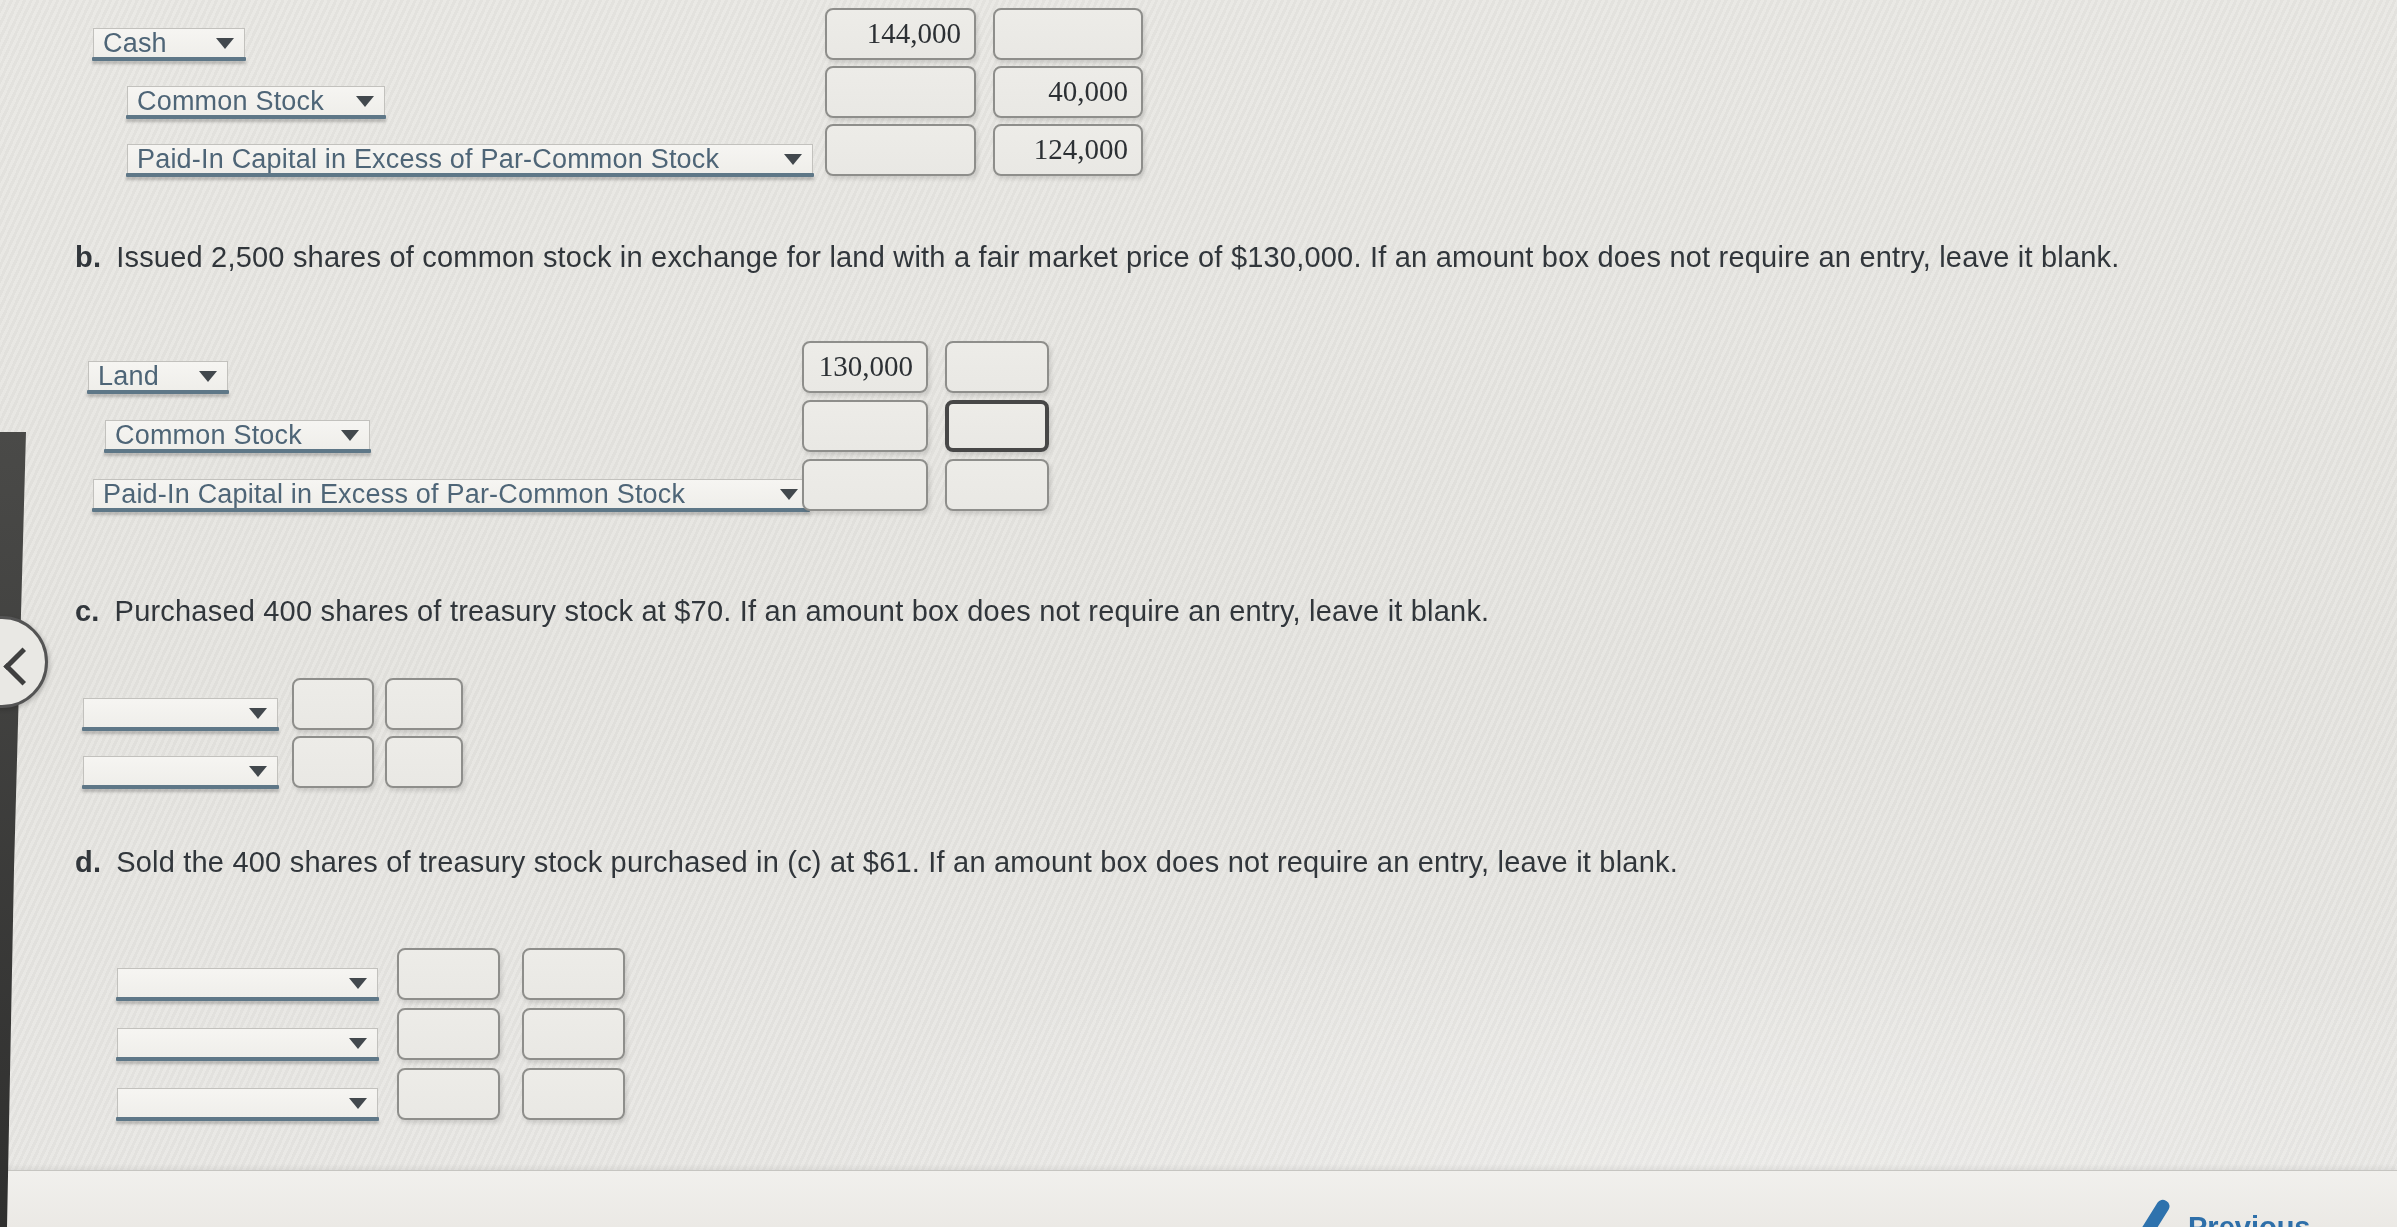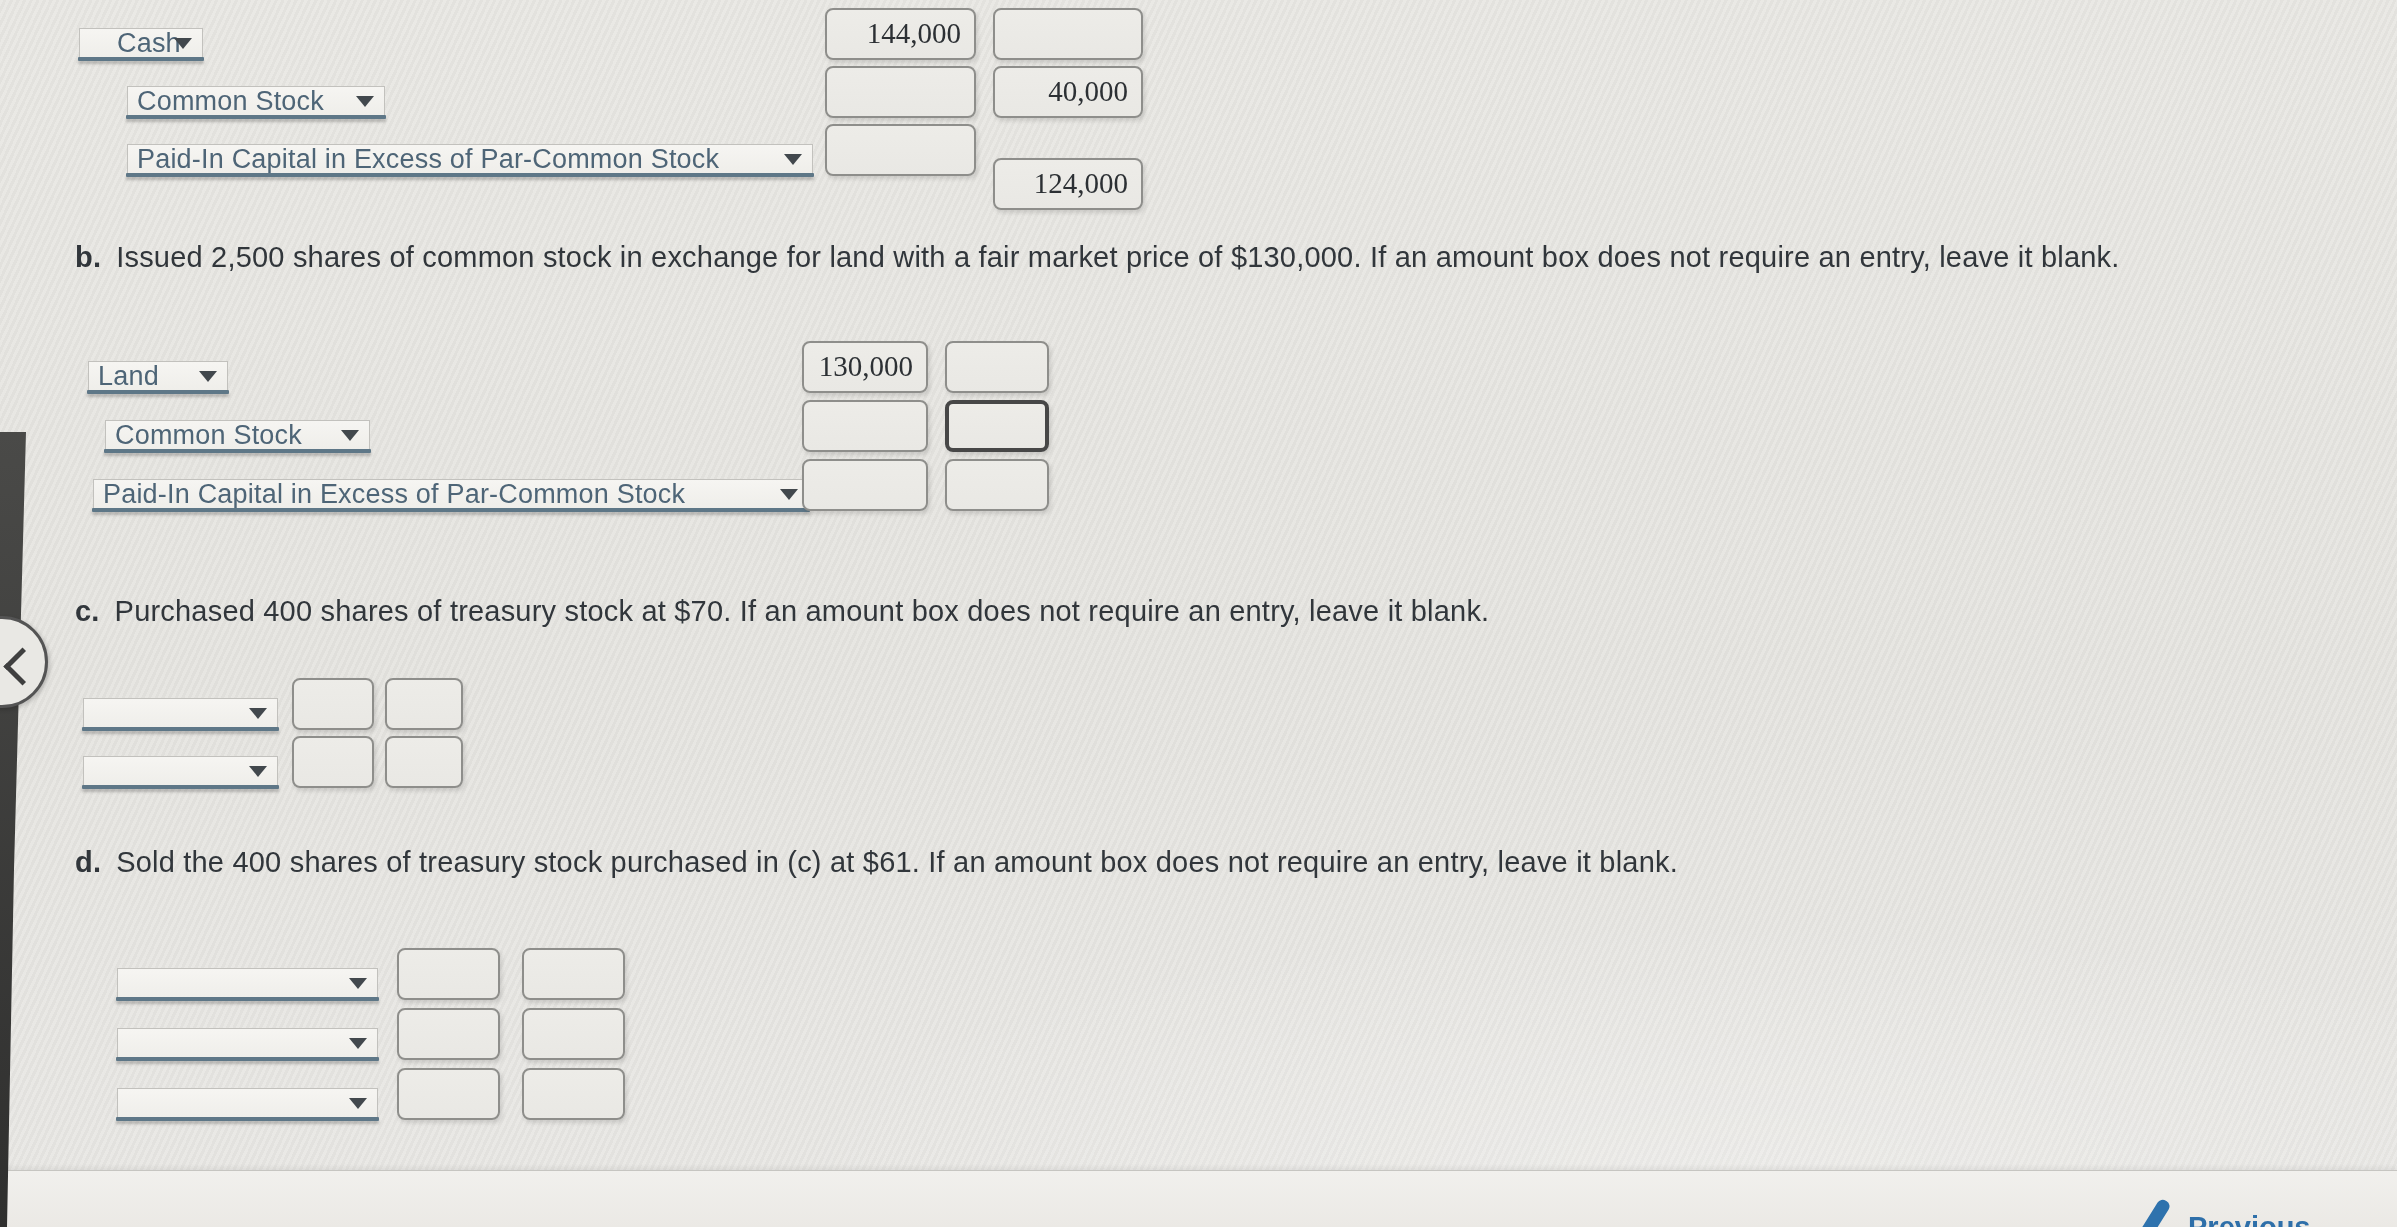--- a/index.html
+++ b/index.html
@@ -87,42 +87,42 @@
     transform:rotate(45deg);
   }
 </style>
 </head>
 <body>
 
 <div class="screen">
 
   <div class="journal" style="top:8px;height:174px;">
     <div class="jrow" style="top:0;">
-      <div class="acct-select" style="left:79px;width:124px;padding-left:28px;">
+      <div class="acct-select" style="left:93px;width:152px;">
         <span class="acct-label">Cash</span>
         <span class="dd-arrow"></span>
       </div>
       <div class="amt" style="left:825px;width:151px;">144,000</div>
       <div class="amt" style="left:993px;width:150px;"></div>
     </div>
     <div class="jrow" style="top:58px;">
       <div class="acct-select" style="left:127px;width:258px;">
         <span class="acct-label">Common Stock</span>
         <span class="dd-arrow"></span>
       </div>
       <div class="amt" style="left:825px;width:151px;"></div>
       <div class="amt" style="left:993px;width:150px;">40,000</div>
     </div>
     <div class="jrow" style="top:116px;">
       <div class="acct-select" style="left:127px;width:686px;">
         <span class="acct-label">Paid-In Capital in Excess of Par-Common Stock</span>
         <span class="dd-arrow"></span>
       </div>
       <div class="amt" style="left:825px;width:151px;"></div>
-      <div class="amt" style="left:993px;width:150px;margin-top:34px;">124,000</div>
+      <div class="amt" style="left:993px;width:150px;">124,000</div>
     </div>
   </div>
 
   <div class="para" style="top:197px;margin-top:44px;">
     <span class="plabel">b.</span><span>Issued 2,500 shares of common stock in exchange for land with a fair market price of $130,000. If an amount box does not require an entry, leave it blank.</span>
   </div>
 
   <div class="journal" style="top:341px;height:176px;">
     <div class="jrow" style="top:0;">
       <div class="acct-select" style="left:88px;width:140px;">

